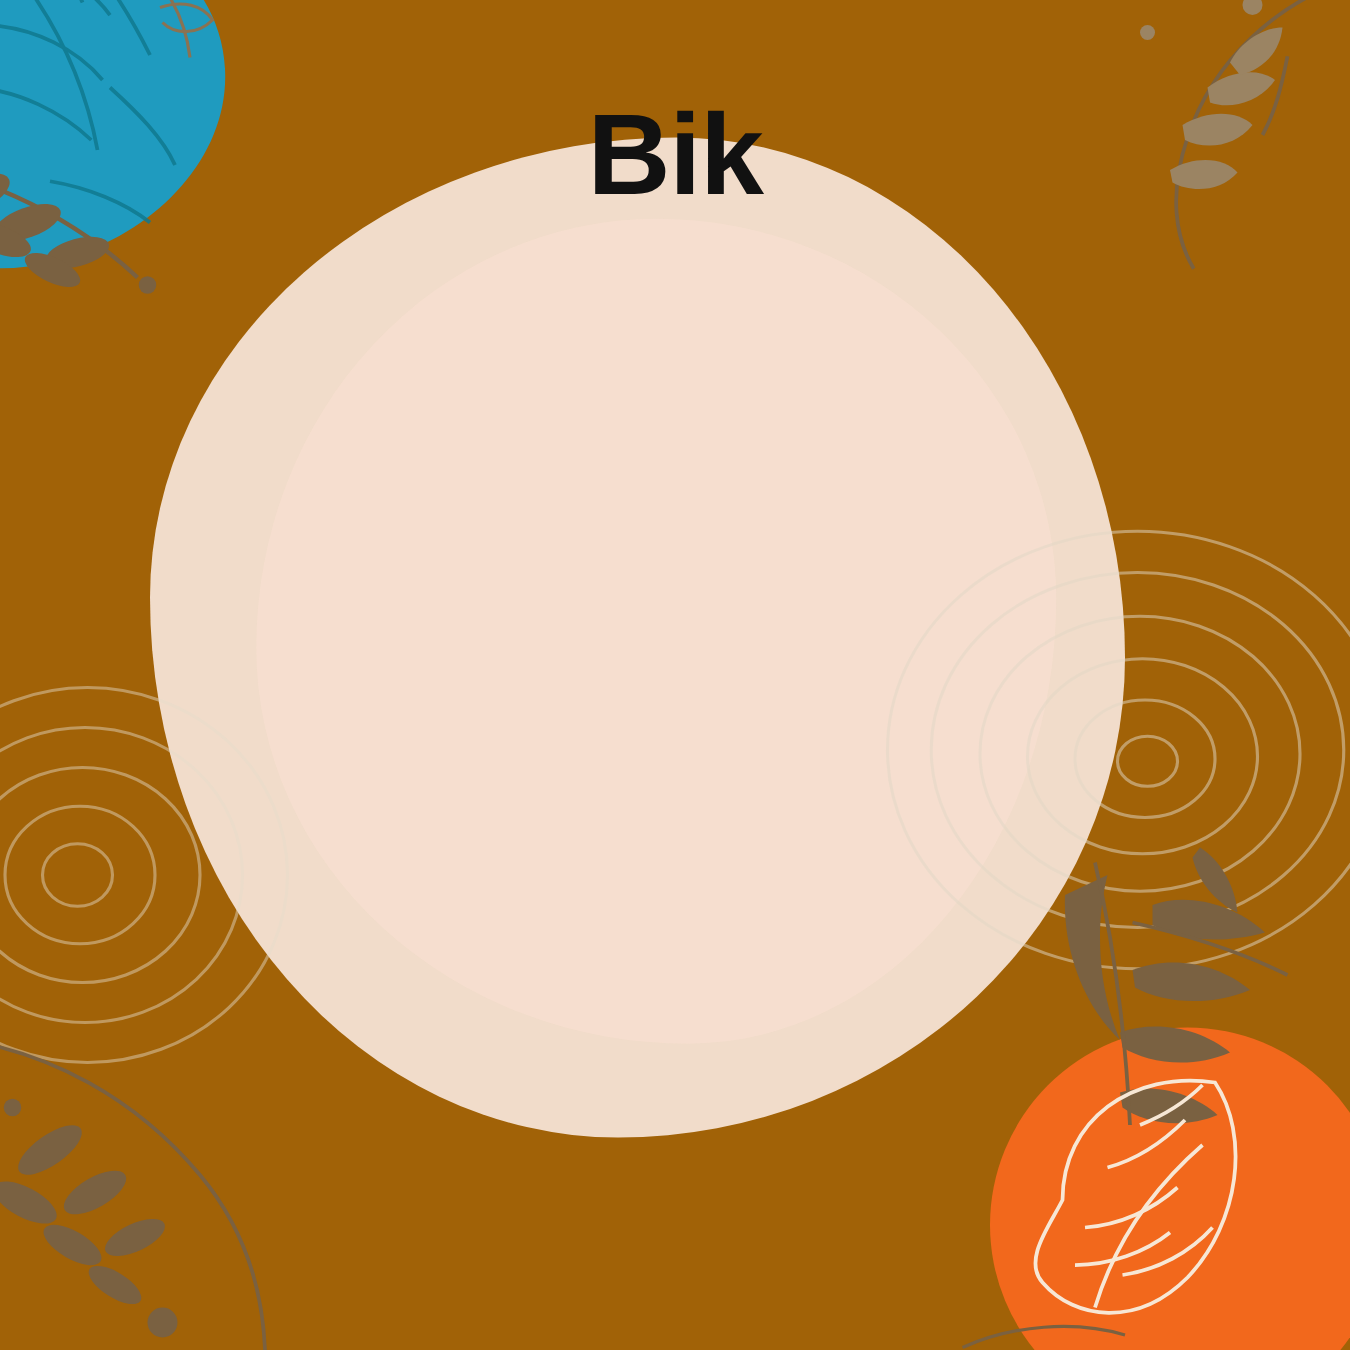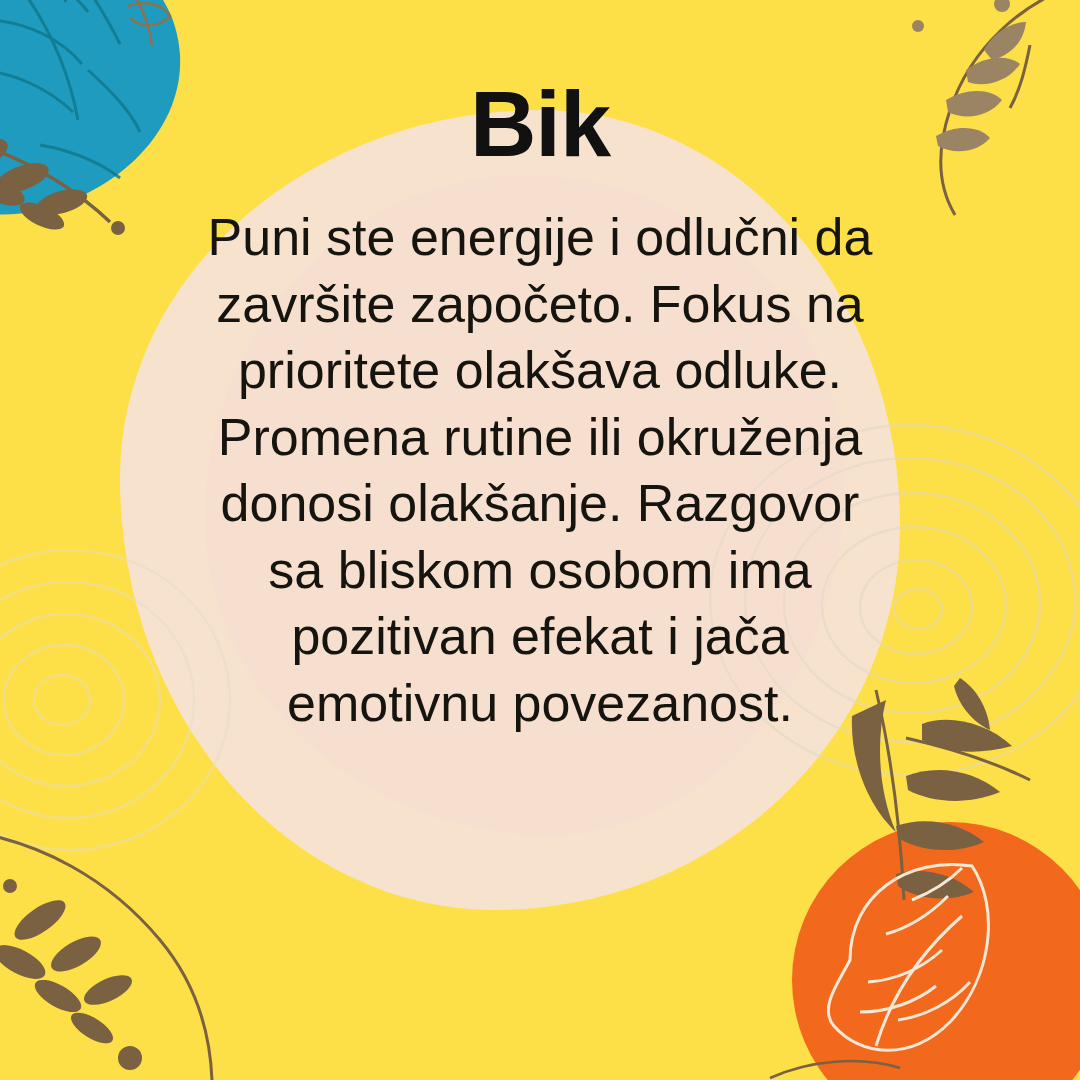--- a/index.html
+++ b/index.html
@@ -8,21 +8,21 @@
     background: #faf3e7;
   }
   body {
     font-family: "Liberation Sans", sans-serif;
   }
   #card {
     position: relative;
     width: 1080px;
     height: 1080px;
     overflow: hidden;
-    background: #fde047;
+    background: #a16207;
   }
 
   
   .blob {
     position: absolute;
     left: 120px;
     top: 110px;
     width: 780px;
     height: 800px;
     background: #f6e3d5;
@@ -215,16 +215,15 @@
       <path d="M198,360 C226,356 252,342 270,322"></path>
     </g>
     <g fill="none" stroke="#7a6141" stroke-width="2.5">
       <path d="M70,418 C110,400 160,396 200,408"></path>
       <circle cx="52" cy="430" r="6"></circle>
     </g>
   </svg>
 
   <div class="content">
     <div class="title">Bik</div>
-    <div class="body-text">Puni ste energije i odlučni da završite započeto. Fokus na prioritete olakšava odluke. Promena rutine ili okruženja donosi olakšanje. Razgovor sa bliskom osobom ima pozitivan efekat i jača emotivnu povezanost.</div>
   </div>
 
 </div>
 
 </body></html>

